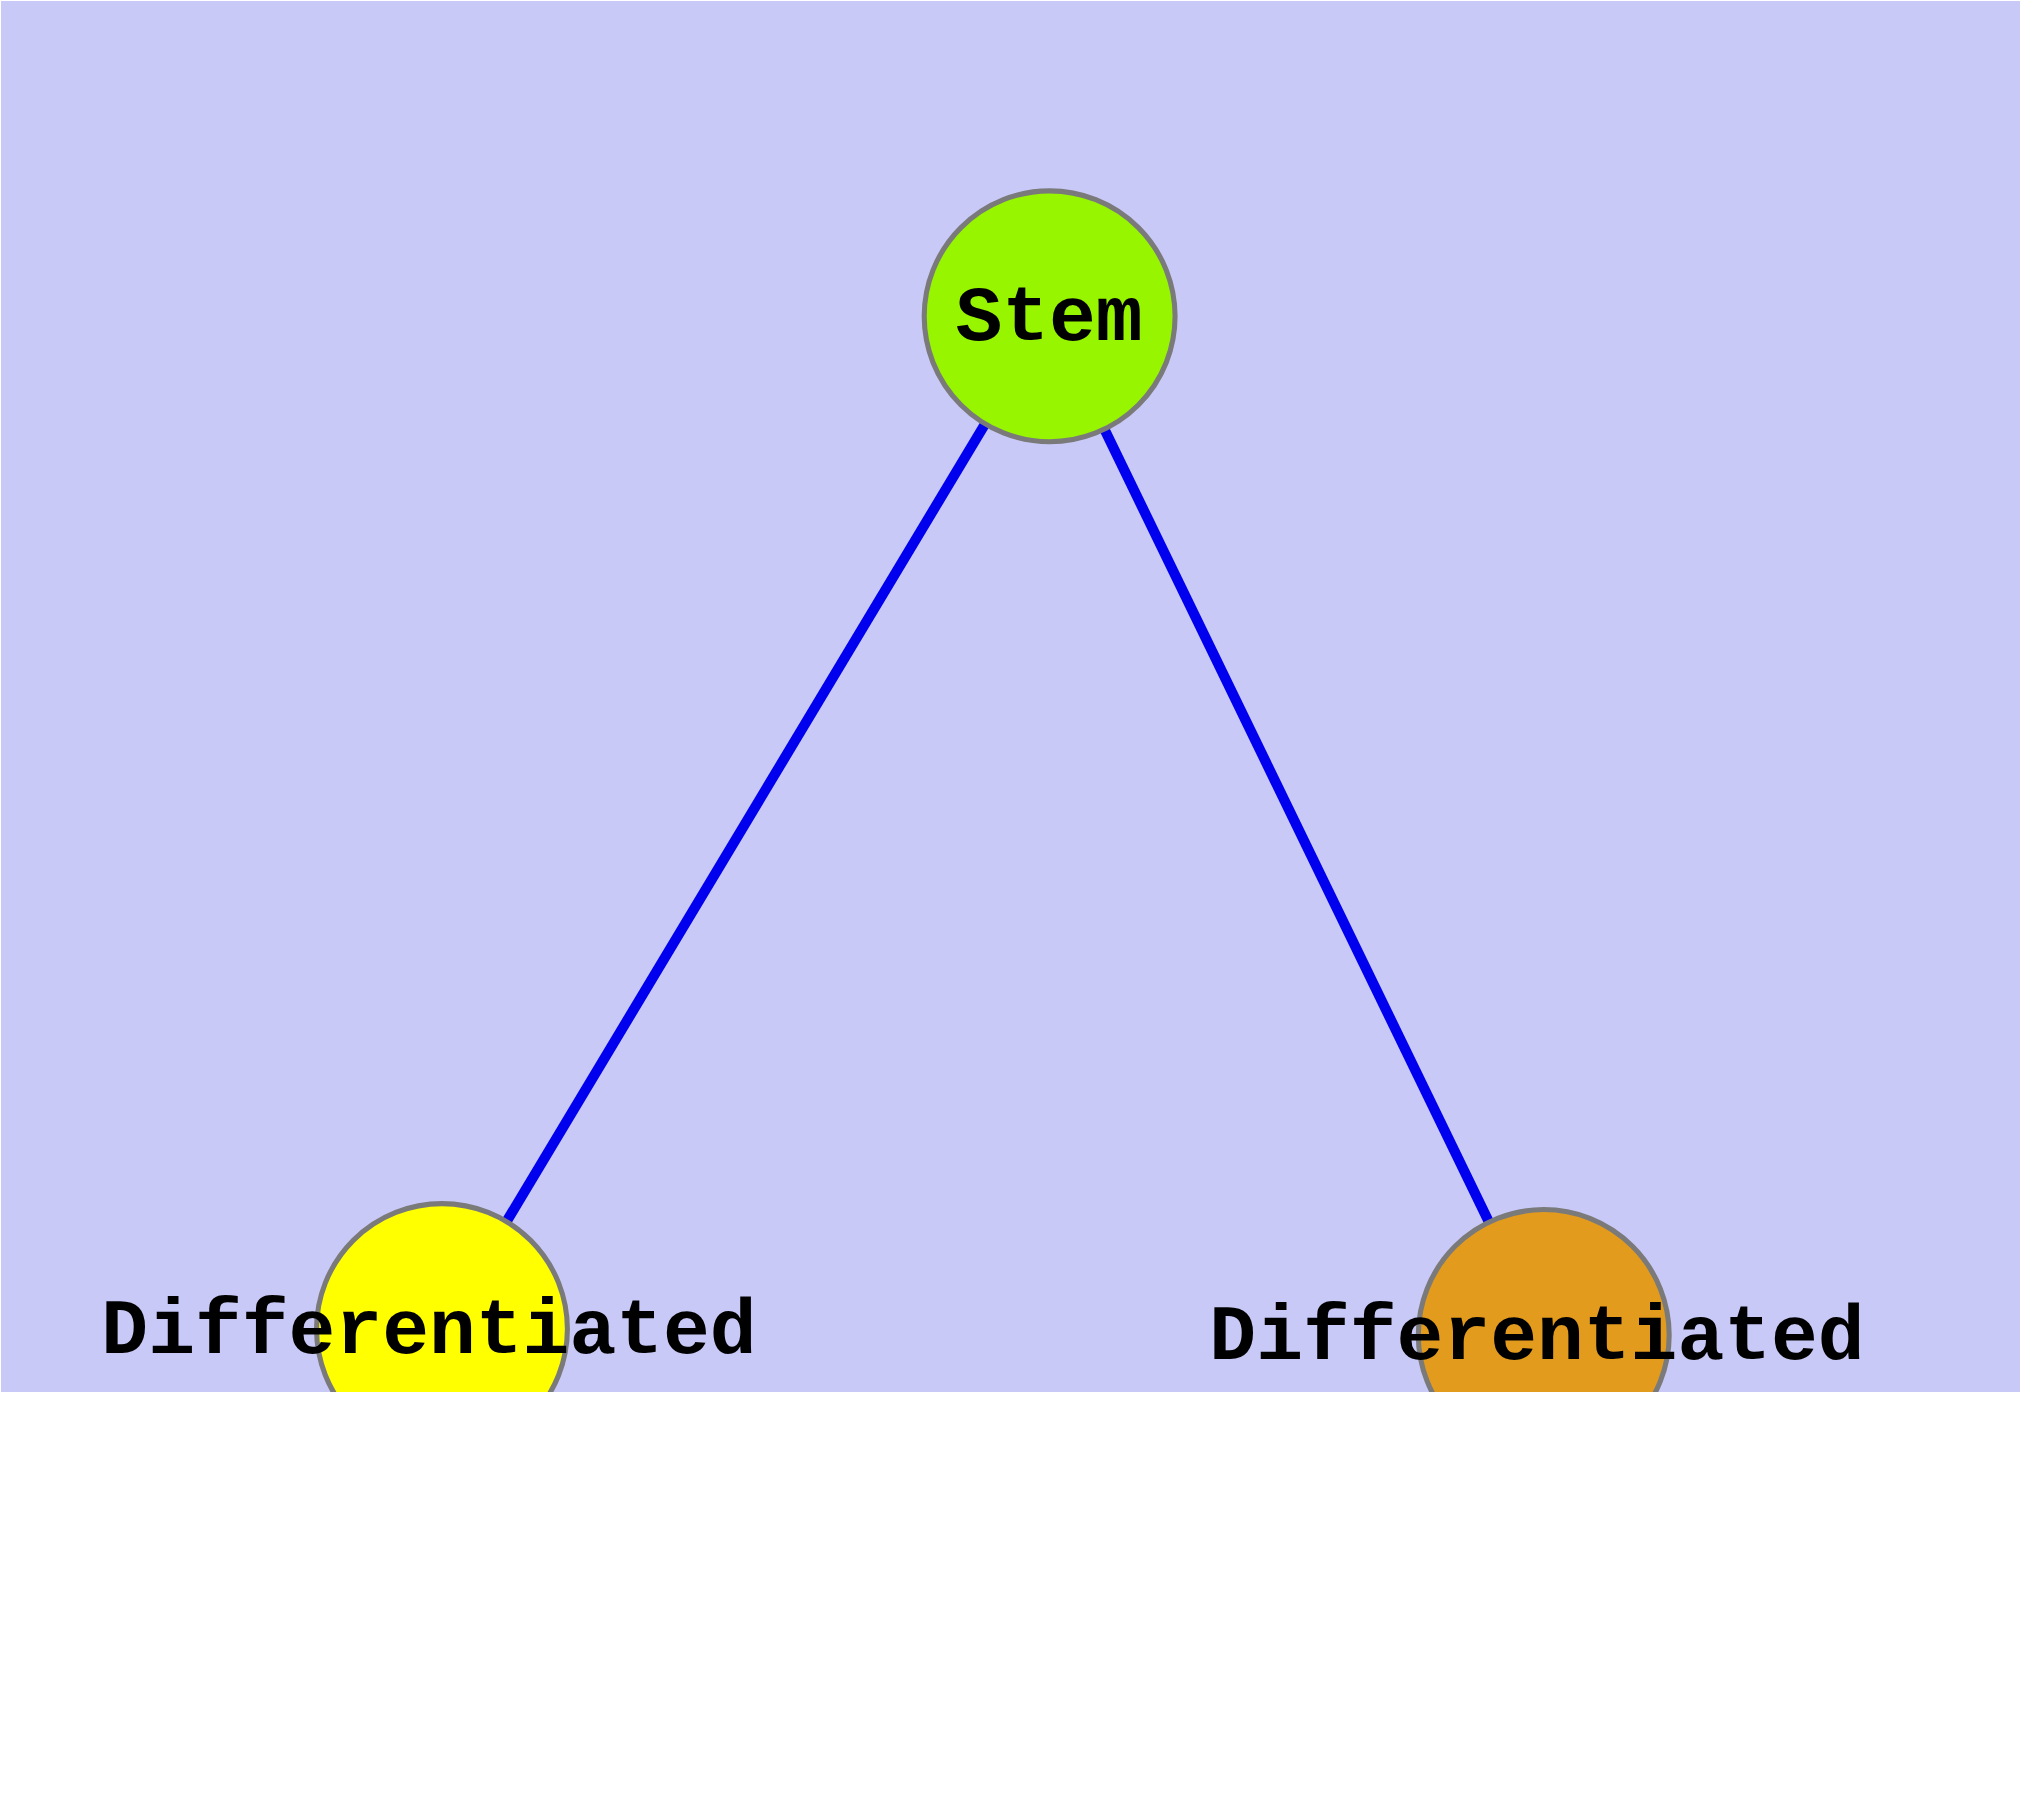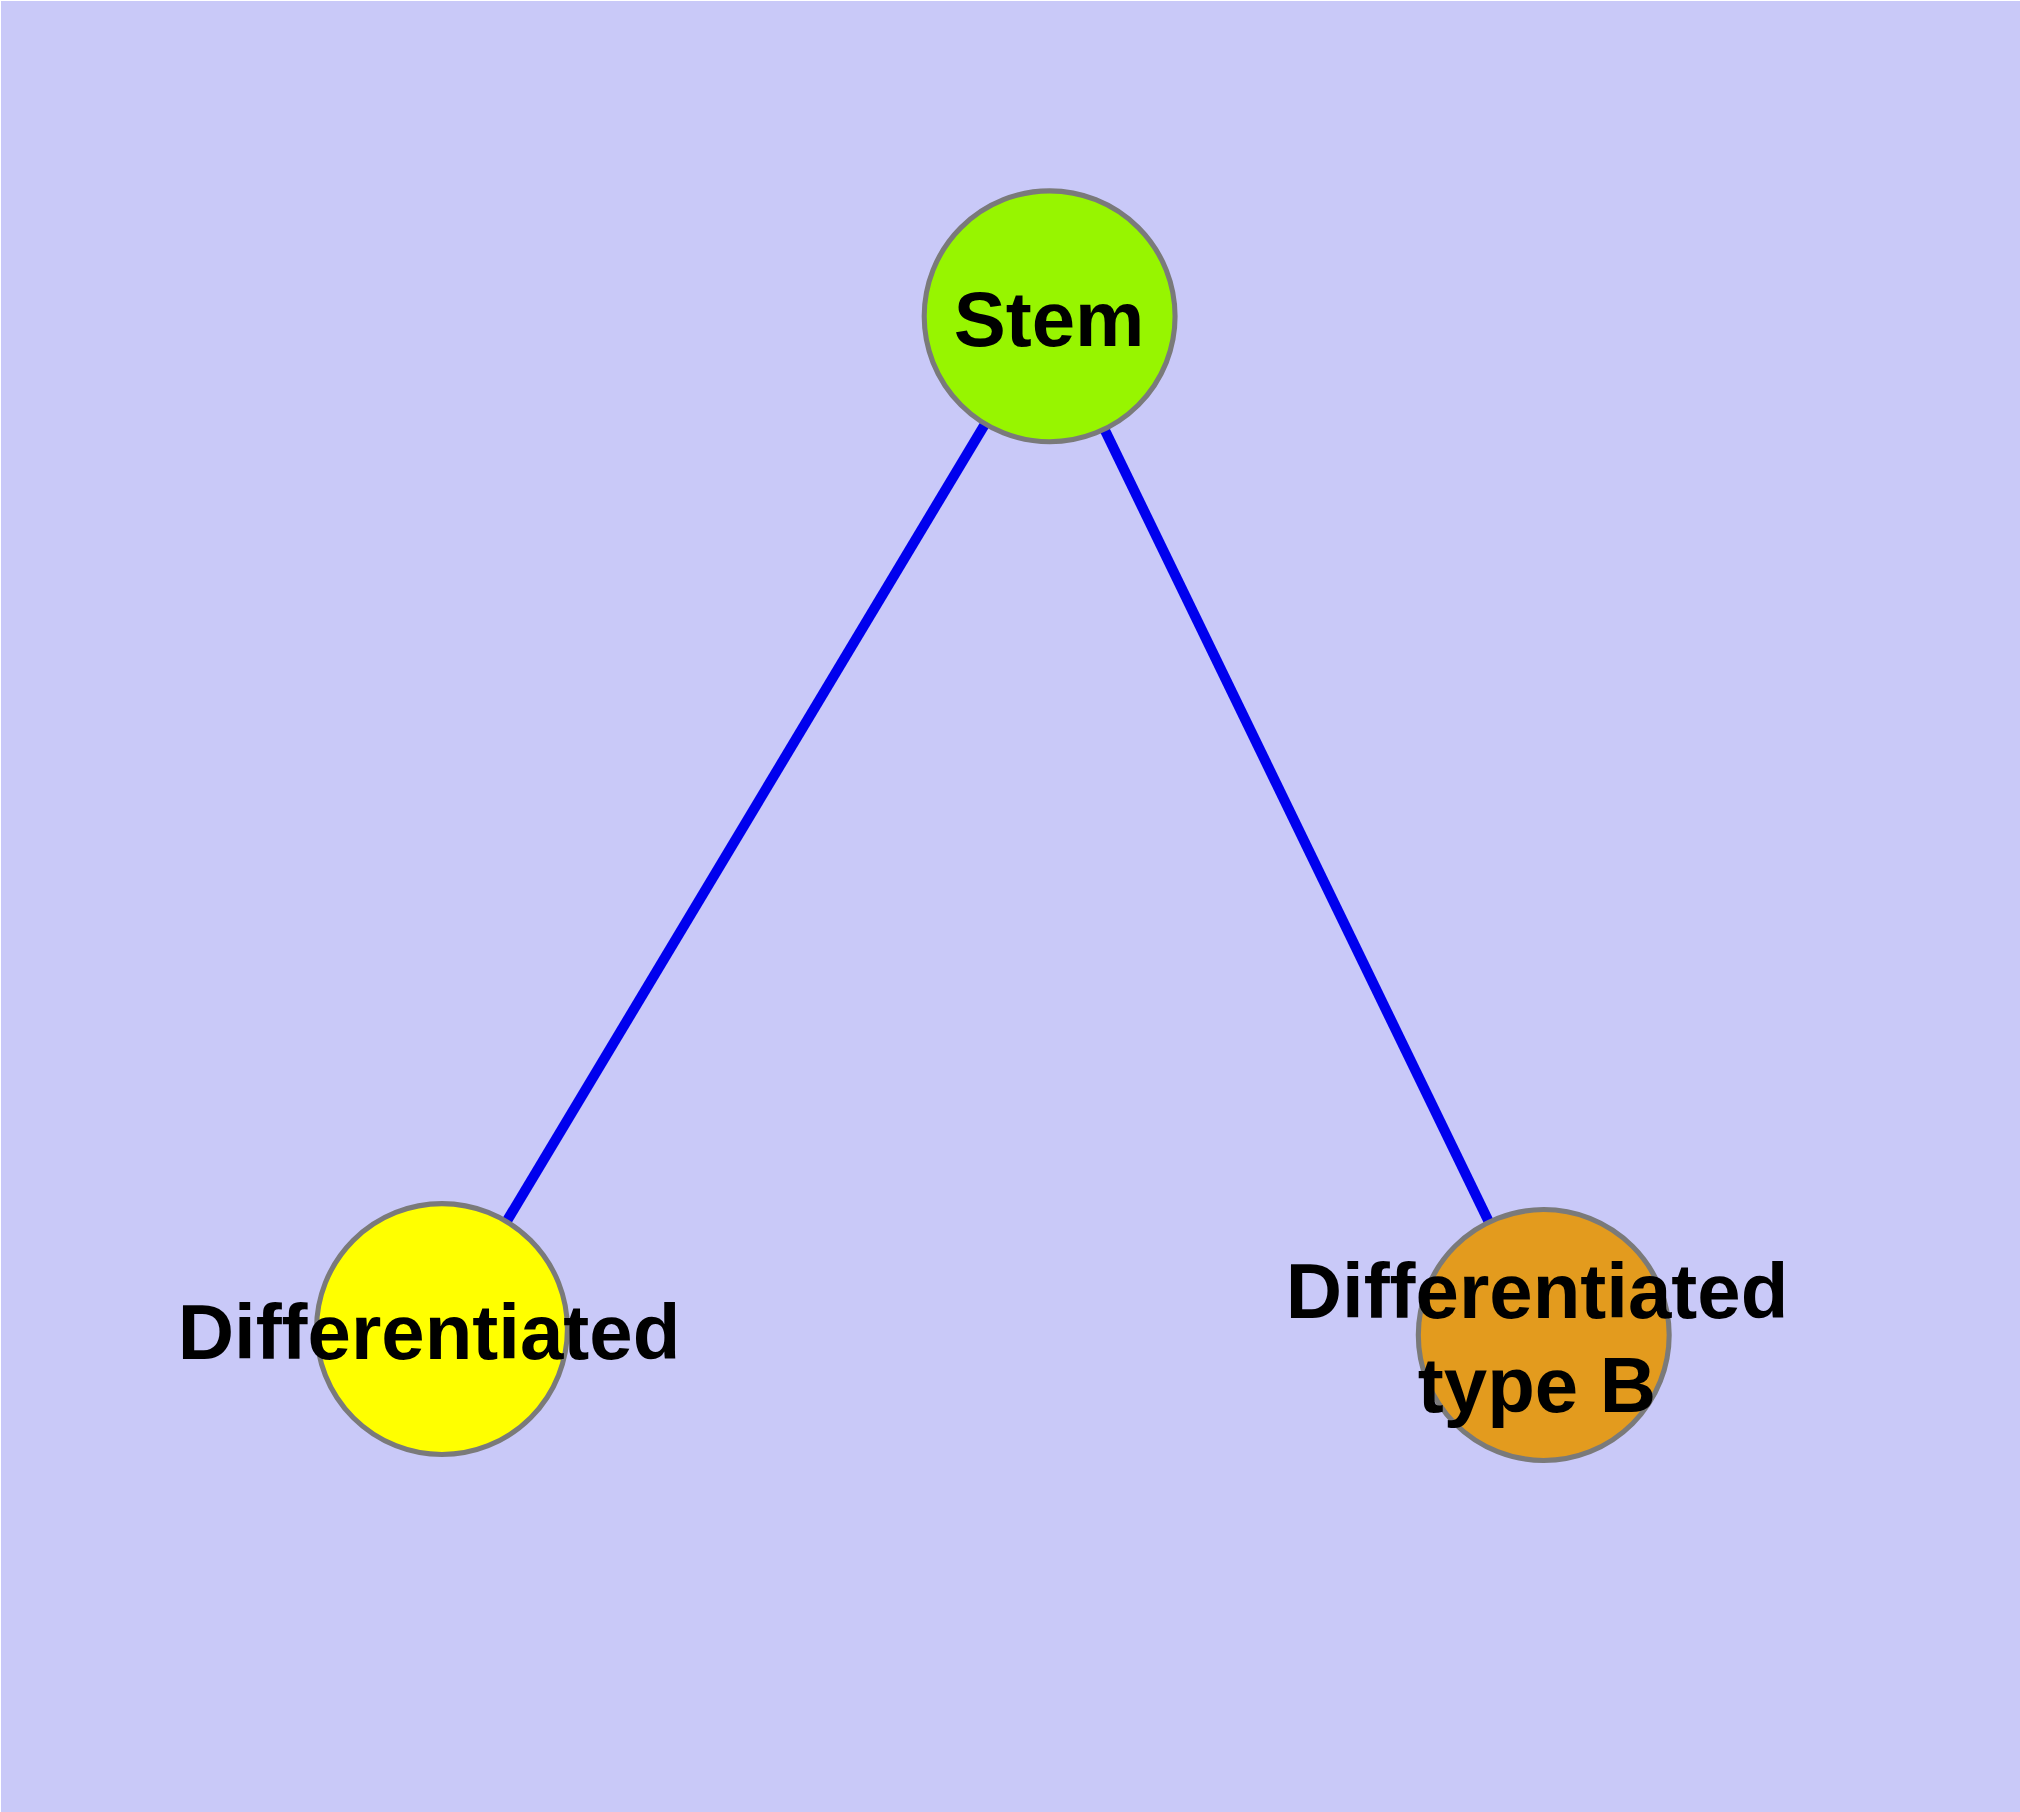--- a/index.html
+++ b/index.html
@@ -3,27 +3,27 @@
 <meta charset="utf-8">
 <style>
   html, body {
     margin: 0;
     padding: 0;
     background: #ffffff;
   }
   #canvas {
     position: relative;
     width: 2021px;
-    height: 1812px;
+    height: 1392px;
     box-sizing: border-box;
     background: var(--background, #C9C9F8);
     border-top: 1.7px solid #ffffff;
     border-left: 1.7px solid #ffffff;
     overflow: hidden;
-    font-family: Liberation Sans, sans-serif;
+    font-family: Liberation Mono, monospace;
   }
   #graph-svg {
     position: absolute;
     left: 0;
     top: 0;
   }
   .edge-line {
     stroke: var(--edge, #0000EE);
     stroke-width: 12;
     fill: none;
@@ -65,17 +65,16 @@
   <div class="node-label label-stem">
     <span>Stem</span>
   </div>
 
   <div class="node-label label-a">
     <span>Differentiated</span>
   </div>
 
   <div class="node-label label-b">
     <span>Differentiated</span>
-    <span>type B</span>
   </div>
 
 </div>
 
 
 </body></html>

